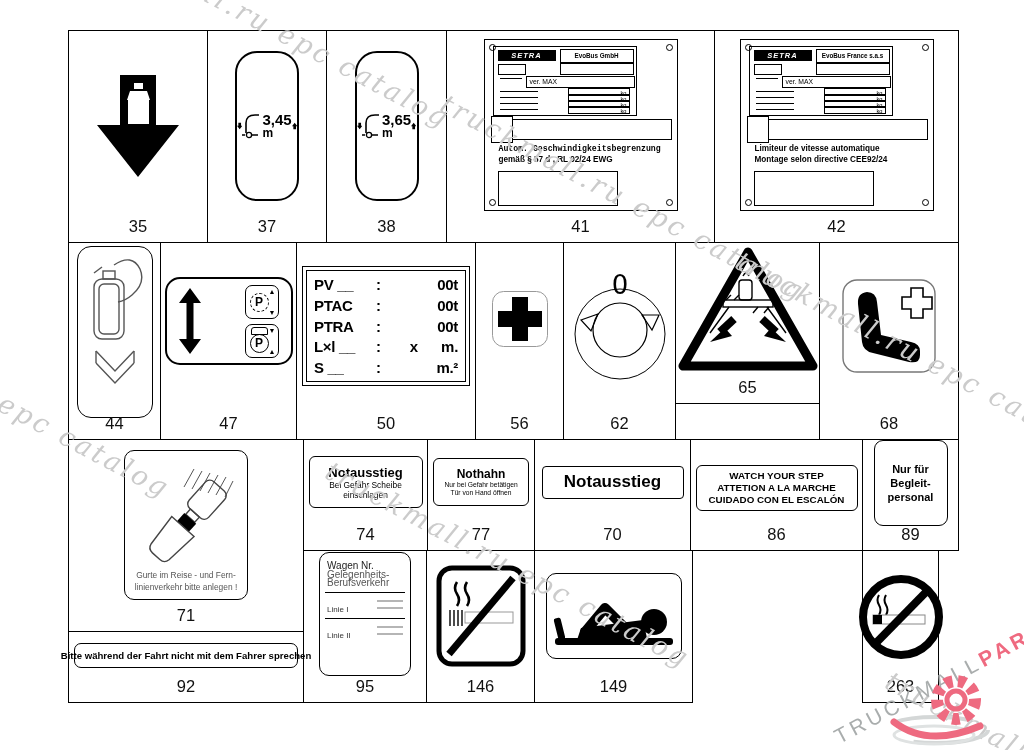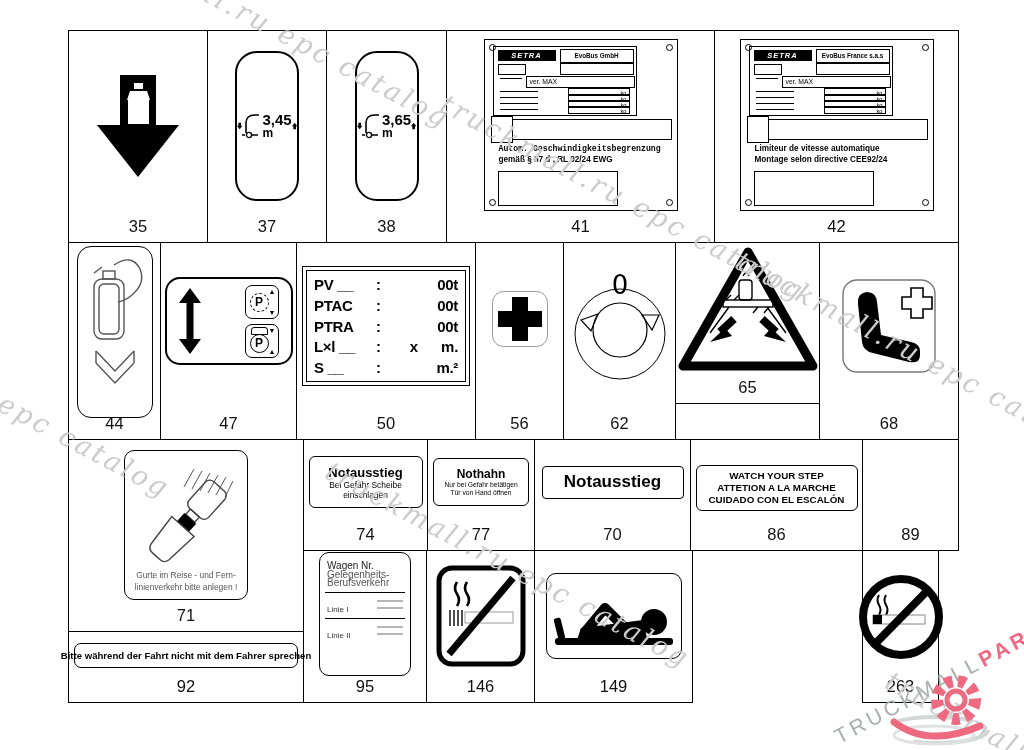--- a/index.html
+++ b/index.html
@@ -395,20 +395,27 @@
       <div class="tplate2" style="width:160px;height:44px;margin-top:11px;">
         <div style="font-size:9.8px;font-weight:bold;line-height:12px;">WATCH YOUR STEP</div>
         <div style="font-size:9.8px;font-weight:bold;line-height:12px;">ATTETION A LA MARCHE</div>
         <div style="font-size:9.8px;font-weight:bold;line-height:12px;">CUIDADO CON EL ESCALÓN</div>
       </div>
     </div>
     <div class="num">86</div>
   </div>
 
   <div class="cell" style="left:862px;top:439px;width:97px;height:112px;">
+    <div class="art" style="margin-bottom:24px;">
+      <div class="tplate2" style="width:72px;height:84px;border-radius:9px;">
+        <div style="font-size:11px;font-weight:600;line-height:14px;">Nur für</div>
+        <div style="font-size:11px;font-weight:600;line-height:14px;">Begleit-</div>
+        <div style="font-size:11px;font-weight:600;line-height:14px;">personal</div>
+      </div>
+    </div>
     <div class="num">89</div>
   </div>
 
   <div class="cell" style="left:68px;top:631px;width:236px;height:72px;">
     <div class="art" style="margin-bottom:24px;">
       <div style="width:222px;height:23px;border:1.3px solid #000;border-radius:7px;background:#fff;
                   display:flex;align-items:center;justify-content:center;">
         <span style="font-size:9.6px;font-weight:bold;white-space:nowrap;">Bitte während der Fahrt nicht mit dem Fahrer sprechen</span>
       </div>
     </div>

